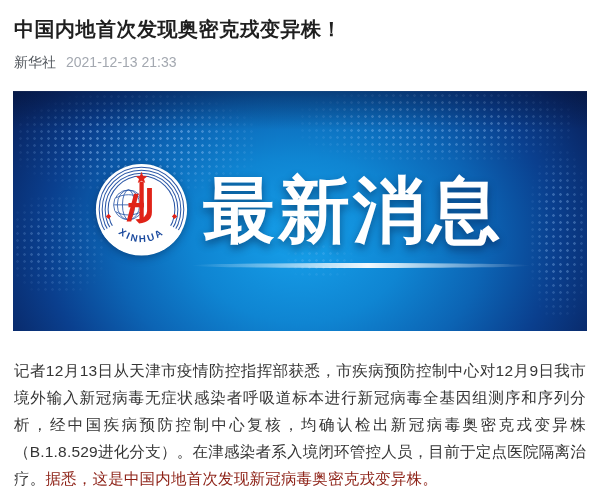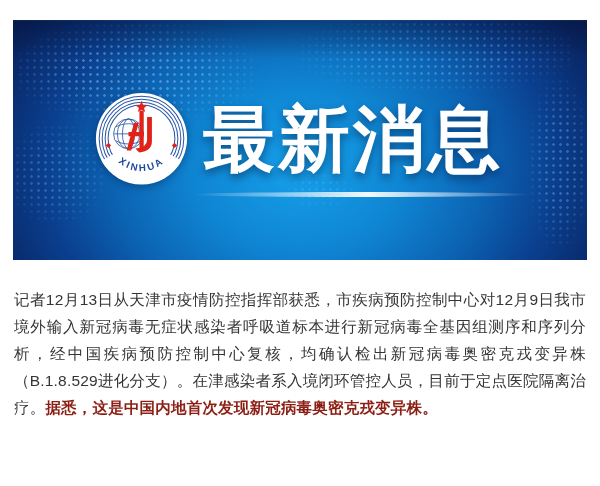--- a/index.html
+++ b/index.html
@@ -68,28 +68,33 @@
     border-radius:50%;
     filter:blur(.6px);
   }
 
   
   .article-body{
     margin:26px 14px 0 14px;
     font-size:15.5px;line-height:27px;color:#353535;
     text-align:justify;letter-spacing:.2px;
   }
-  .highlight{color:#8c1f14;font-weight:700;}
+  .highlight{color:#8c1f14;font-weight:400;}
 </style>
 </head>
 <body>
 
 <div class="page">
 
+  <h1 class="article-title">中国内地首次发现奥密克戎变异株！</h1>
 
+  <div class="meta-row">
+    <span class="source-name">新华社</span>
+    <span class="publish-time">2021-12-13 21:33</span>
+  </div>
 
   <div class="banner">
     <div class="dots d1"></div>
     <div class="dots d2"></div>
     <div class="dots d3"></div>
     <div class="dots d4"></div>
     <div class="dots d5"></div>
 
     <div class="brand-row">
       <svg class="xinhua-logo" viewBox="0 0 100 100">

